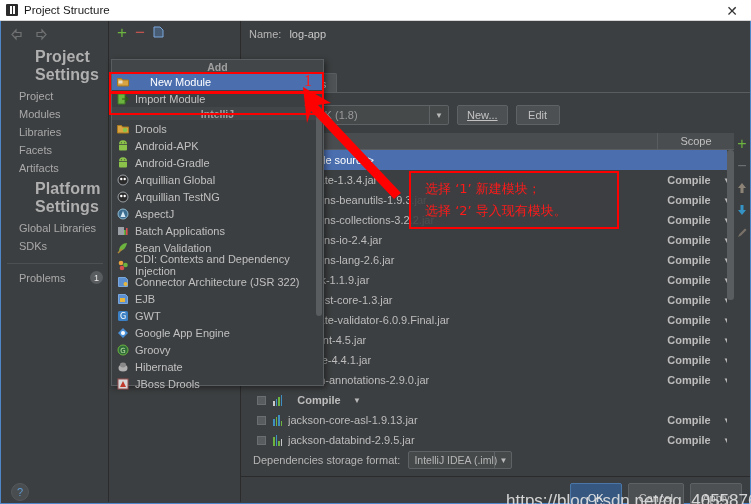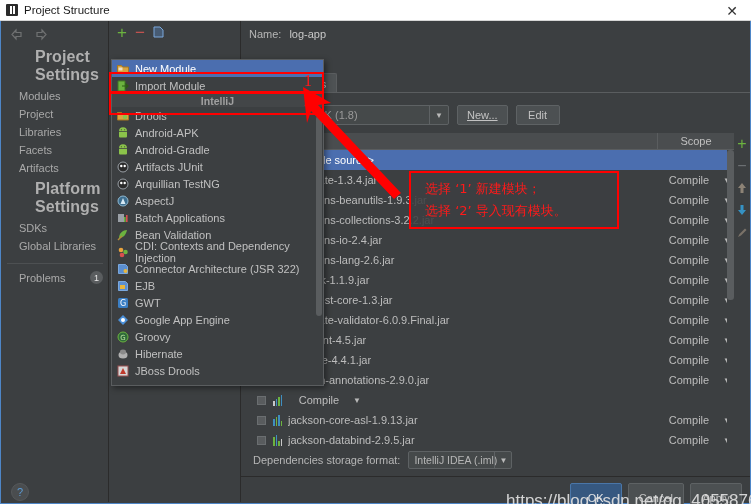--- a/index.html
+++ b/index.html
@@ -109,21 +109,21 @@
   .drow.sel{background:#4b6eaf;}
   .drow .chk{
     width:9px;height:9px;margin-left:16px;margin-right:7px;background:#595c5e;border:1px solid #6a6e70;box-sizing:border-box;flex:none;
   }
   .drow.sel .chk{visibility:hidden;}
   .jicon{width:10px;height:11px;margin-right:5px;flex:none;display:flex;align-items:flex-end;}
   .jicon i{display:block;width:2px;margin-right:1px;}
   .drow .nm{flex:1;font-size:11px;color:#bdbdbd;white-space:nowrap;overflow:hidden;}
   .drow.sel .nm{color:#ffffff;padding-left:16px;}
   .drow .sc{width:76px;display:flex;align-items:center;font-size:11px;color:#bdbdbd;}
-  .drow .sc .t{flex:1;text-align:center;}
+  .drow .sc .t{flex:1;text-align:center;font-weight:bold;}
   .drow .sc .a{width:14px;text-align:center;font-size:8px;color:#b9b9b9;}
 
   .scrollbar-v{position:absolute;right:16px;top:129px;width:7px;height:296px;background:#3c3f41;}
   .scrollbar-v .thumb{position:absolute;left:0;top:0;width:7px;height:150px;background:#5a5d5f;border-radius:3px;}
 
   .rtool{position:absolute;left:493px;top:112px;width:16px;height:200px;display:flex;flex-direction:column;align-items:center;}
   .rtool .it{width:16px;height:22px;display:flex;align-items:center;justify-content:center;font-size:14px;}
 
   .storage{position:absolute;left:12px;top:430px;display:flex;align-items:center;}
   .storage .lbl{font-size:11px;color:#b6b6b6;margin-right:8px;}
@@ -151,21 +151,21 @@
 
   
   .popup{
     position:absolute;left:110px;top:38px;width:213px;height:327px;
     background:#3c3f41;border:1px solid #5a5d5f;box-sizing:border-box;z-index:40;
     box-shadow:2px 2px 6px rgba(0,0,0,.45);
   }
   .sec{height:13px;display:flex;align-items:center;justify-content:center;
        font-size:10.5px;color:#a0a0a0;font-weight:bold;background:#434648;}
   .mi{height:17px;display:flex;align-items:center;padding-left:5px;box-sizing:border-box;font-size:11px;color:#c0c0c0;}
-  .mi.hl{background:#4b6eaf;color:#ffffff;}
+  .mi.hl{background:#4b6eaf;color:#ffffff;gap:15px;}
   .mi .ic{width:12px;height:12px;margin-right:6px;flex:none;position:relative;}
   .pop-scroll{position:absolute;right:1px;top:56px;width:6px;height:268px;}
   .pop-scroll .thumb{position:absolute;left:0;top:0;width:6px;height:200px;background:#5a5d5f;border-radius:3px;}
 
   
   .anno-box{position:absolute;border:2px solid #ff0000;box-sizing:border-box;z-index:60;pointer-events:none;}
   .anno-num{position:absolute;color:#ff1a1a;font-size:16px;font-family:"Liberation Serif",serif;z-index:61;}
   .note{
     position:absolute;left:408px;top:150px;width:210px;height:58px;border:2px solid #ff0000;
     box-sizing:border-box;background:rgba(60,63,65,.88);z-index:62;
@@ -205,28 +205,28 @@
         </span>
         <span class="arrow">
           <svg width="15" height="15" viewBox="0 0 15 15">
               <path d="M8 3 L12 7.5 L8 12 L8 9.5 L3 9.5 L3 5.5 L8 5.5 Z" fill="none" stroke="#9a9a9a" stroke-width="1.2"></path>
             </svg>
         </span>
       </div>
 
       <div class="tree">
         <div class="grp">Project Settings</div>
+        <div class="leaf">Project</div>
         <div class="leaf">Modules</div>
-        <div class="leaf">Project</div>
         <div class="leaf">Libraries</div>
         <div class="leaf">Facets</div>
         <div class="leaf">Artifacts</div>
         <div class="grp">Platform Settings</div>
+        <div class="leaf">Global Libraries</div>
         <div class="leaf">SDKs</div>
-        <div class="leaf">Global Libraries</div>
         <div class="sep"></div>
         <div class="problems-row">
           <span class="lbl">Problems</span>
           <span class="badge">1</span>
         </div>
       </div>
     </div>
 
     <div class="center">
       <div class="ctoolbar">
@@ -519,20 +519,21 @@
       <div class="btnrow">
         <div class="dlgbtn primary">OK</div>
         <div class="dlgbtn">Cancel</div>
         <div class="dlgbtn">Apply</div>
       </div>
     </div>
 
     <div class="helpbtn">?</div>
 
     <div class="popup">
+      <div class="sec">Add</div>
       <div id="module-items">
           <div class="mi hl">
             <span class="ic"><svg width="12" height="12" viewBox="0 0 12 12">
                 <path d="M0.5 2.5 h4 l1 1.5 h6 v6 h-11 z" fill="#d9a441" stroke="#a8791f"></path>
                 <rect x="1.5" y="4.5" width="4" height="3" fill="#eadfc8"></rect>
               </svg></span>
             <span>New Module</span>
           </div>
           <div class="mi">
             <span class="ic"><svg width="12" height="12" viewBox="0 0 12 12">
@@ -568,21 +569,21 @@
                 <circle cx="7.7" cy="2.8" r=".5" fill="#2b2b2b"></circle>
               </svg></span>
             <span>Android-Gradle</span>
           </div>
           <div class="mi">
             <span class="ic"><svg width="12" height="12" viewBox="0 0 12 12">
                 <circle cx="6" cy="6" r="5" fill="#2b2b2b" stroke="#9aa0a6"></circle>
                 <circle cx="4.3" cy="5" r="1.2" fill="#ffffff"></circle>
                 <circle cx="7.7" cy="5" r="1.2" fill="#ffffff"></circle>
               </svg></span>
-            <span>Artifacts JUnit</span>
+            <span>Arquillian Global</span>
           </div>
           <div class="mi">
             <span class="ic"><svg width="12" height="12" viewBox="0 0 12 12">
                 <circle cx="6" cy="6" r="5" fill="#2b2b2b" stroke="#9aa0a6"></circle>
                 <circle cx="4.3" cy="5" r="1.2" fill="#ffffff"></circle>
                 <circle cx="7.7" cy="5" r="1.2" fill="#ffffff"></circle>
               </svg></span>
             <span>Arquillian TestNG</span>
           </div>
           <div class="mi">

